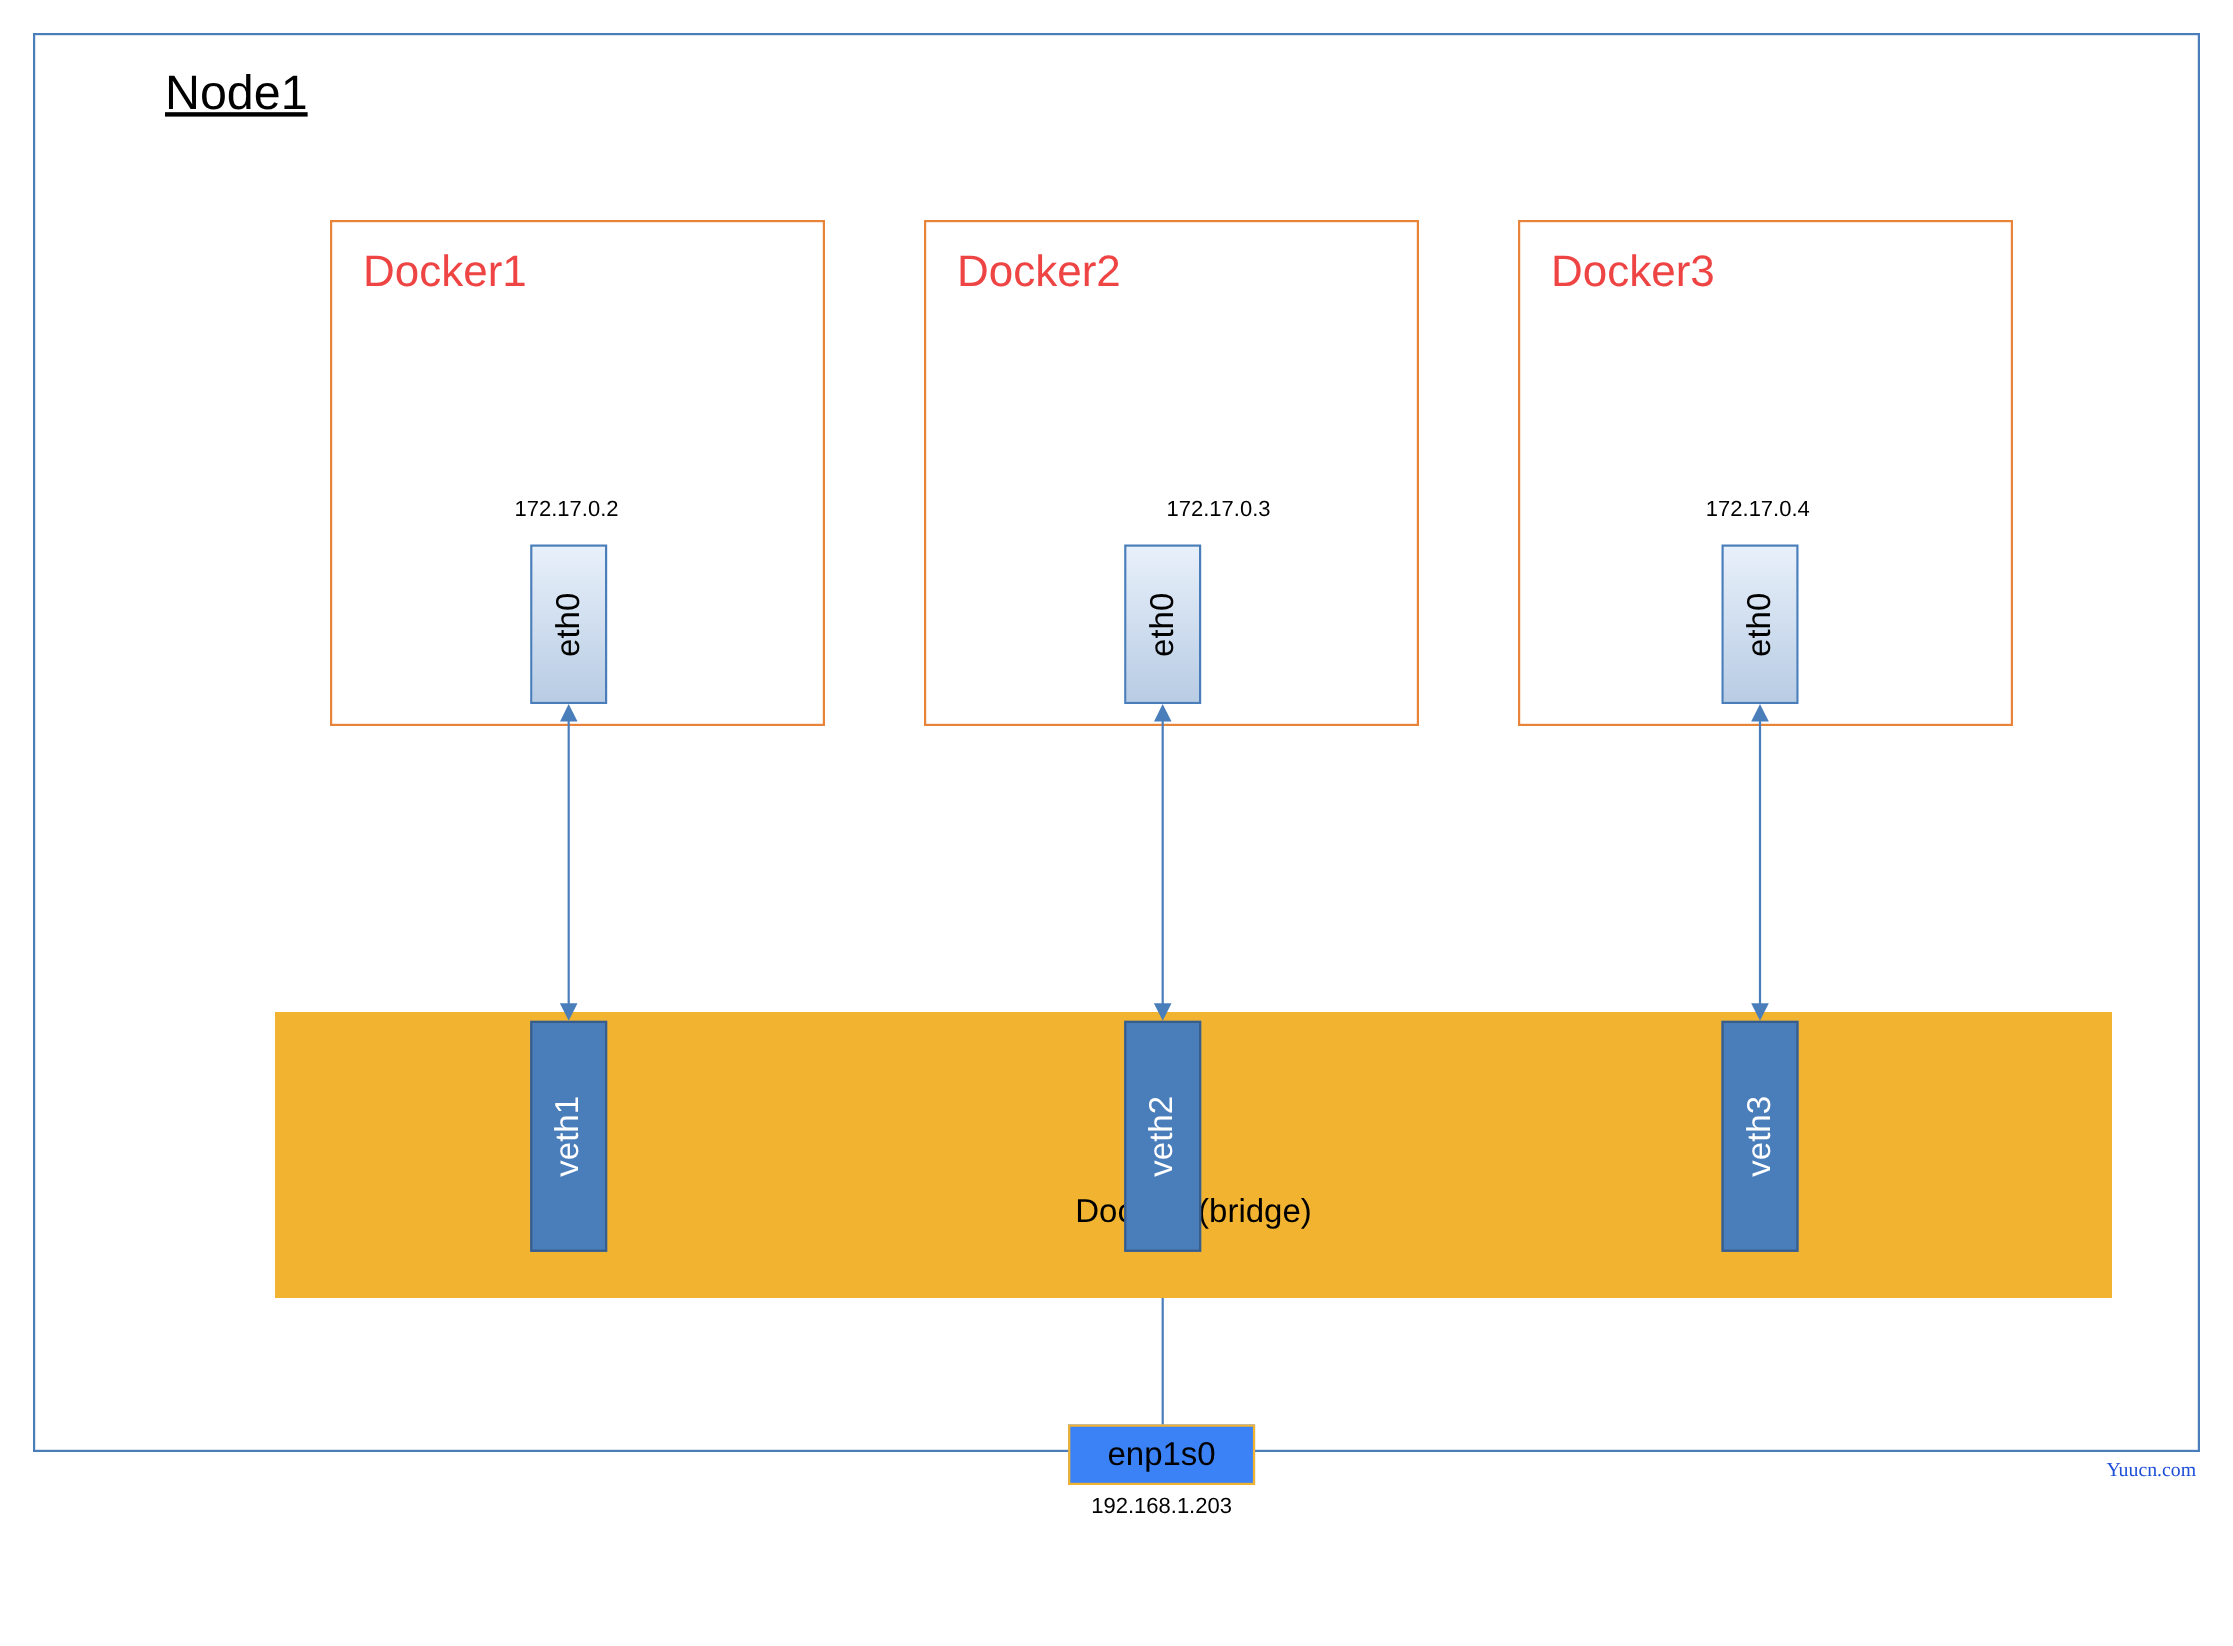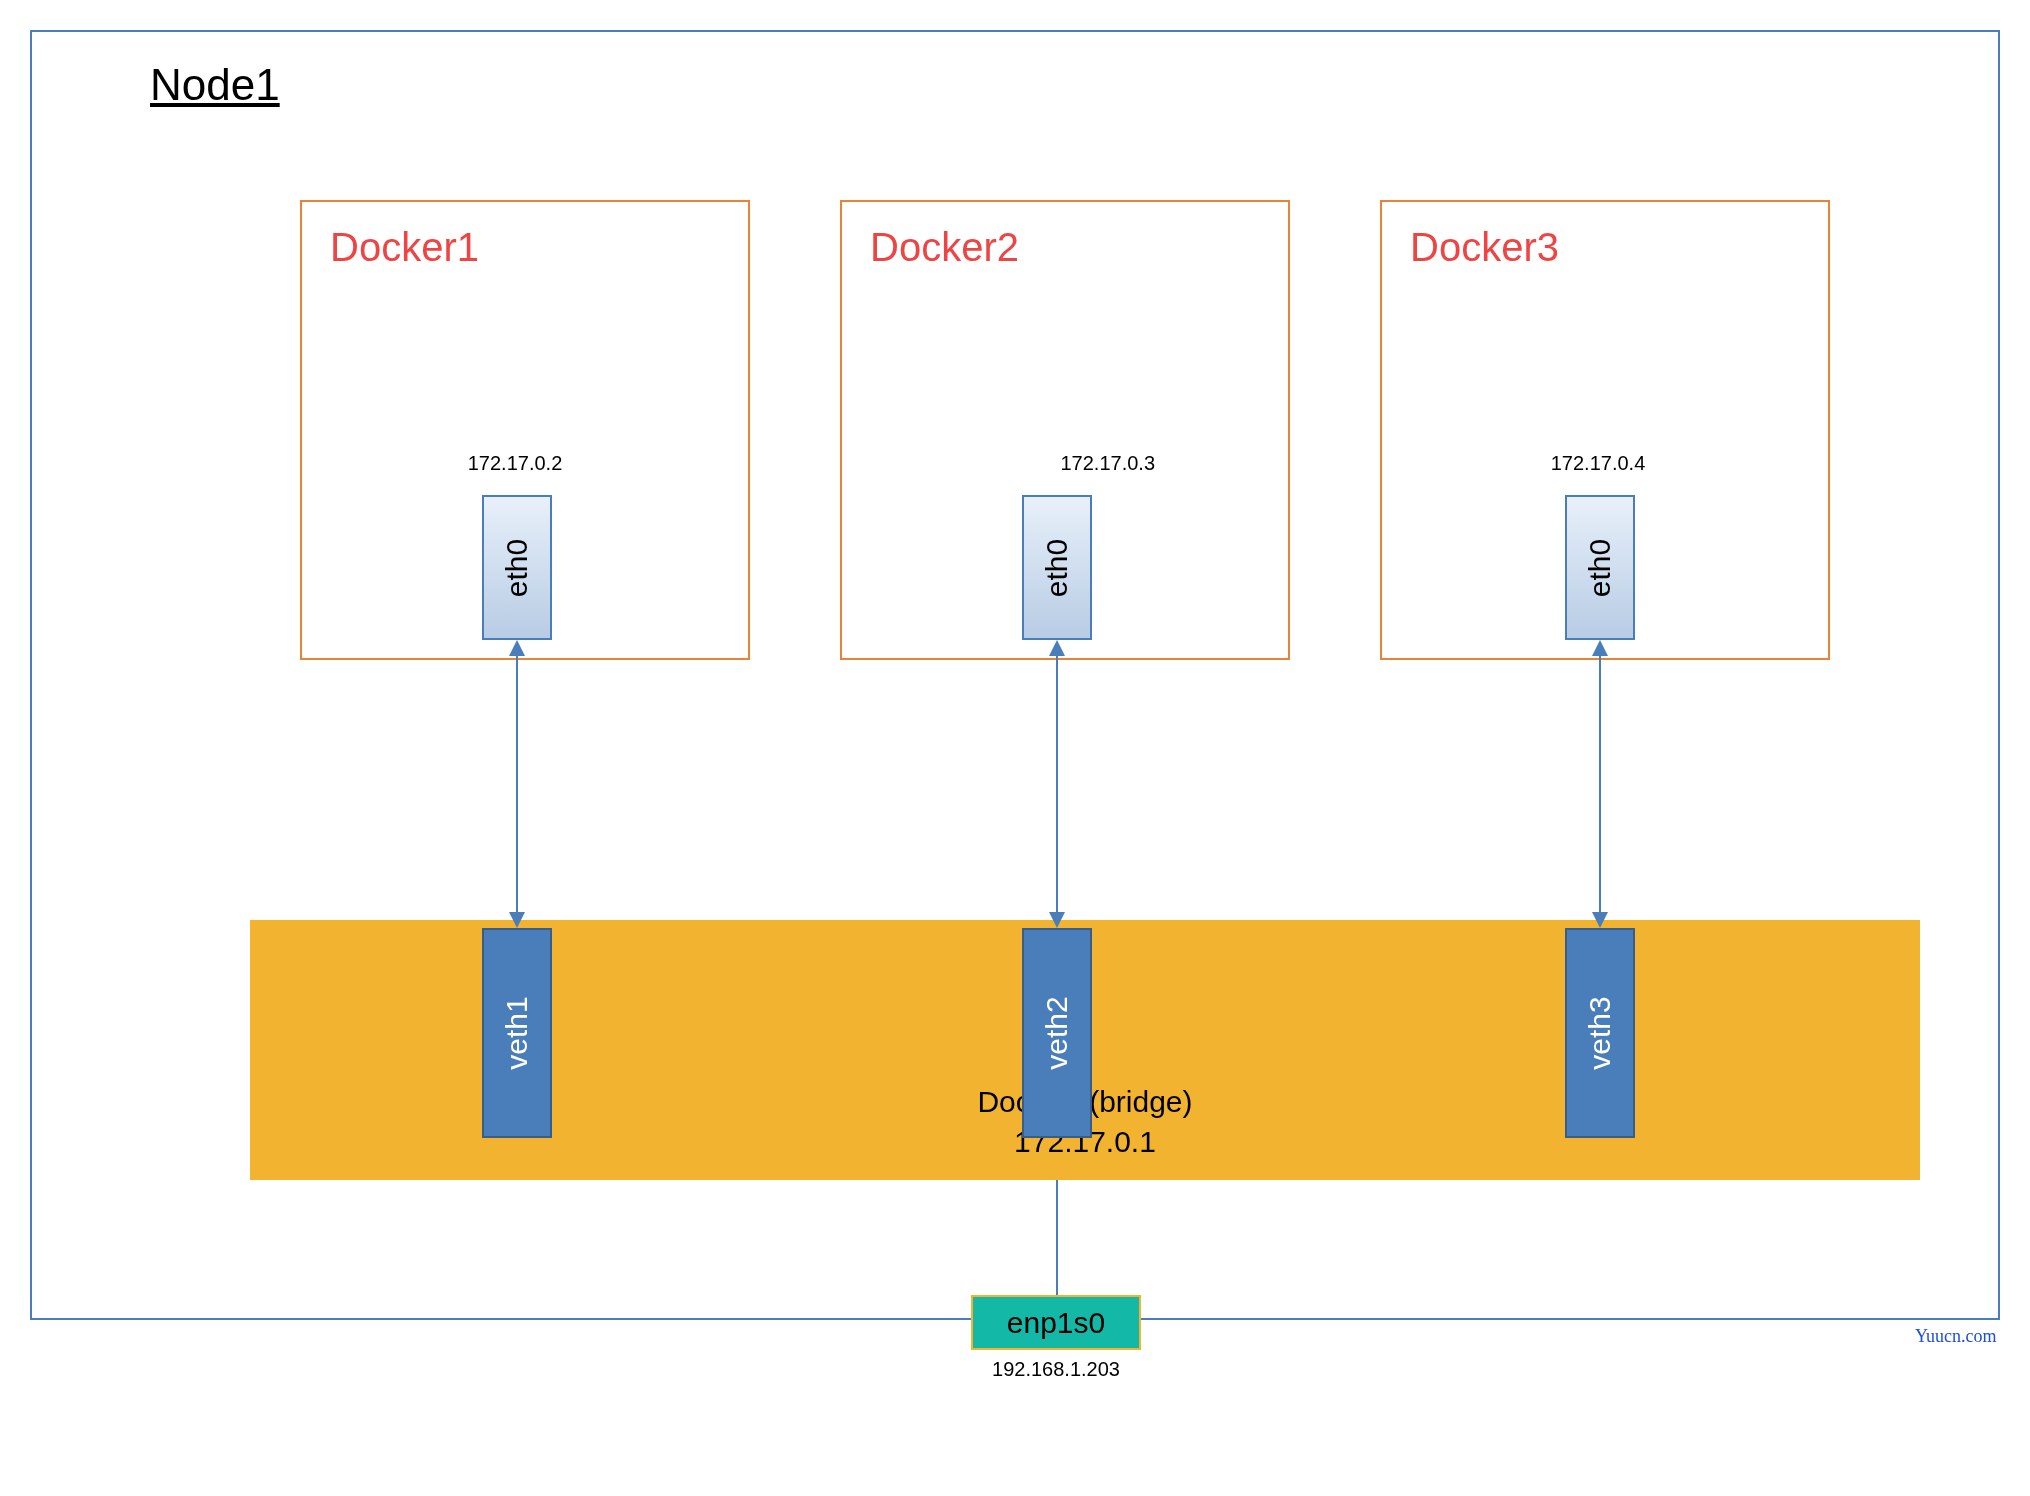--- a/index.html
+++ b/index.html
@@ -76,21 +76,21 @@
   .bridge-label {
     position: absolute;
     font-size: 30px;
     color: #000;
     text-align: center;
     width: 100%;
   }
   .enp-box {
     position: absolute;
     border: 2px solid #f2b430;
-    background: #14b8a6;
+    background: #3b82f6;
     display: flex;
     align-items: center;
     justify-content: center;
     font-size: 30px;
   }
   .watermark {
     position: absolute;
     font-size: 18px;
     color: #1d4ed8;
     font-family: serif;
@@ -103,21 +103,20 @@
 </head>
 <body>
 
 <div class="canvas">
 
   <div class="node-box" style="left:10px; top:10px; width:1970px; height:1290px;"></div>
   <div class="node-title" style="left:130px; top:40px;">Node1</div>
 
   <div class="bridge-box" style="left:230px; top:900px; width:1670px; height:260px;">
     <div class="bridge-label" style="top:165px;">Docker0(bridge)</div>
-    <div class="bridge-label" style="top:205px;">172.17.0.1</div>
   </div>
 
   <div class="docker-box" style="left:280px; top:180px; width:450px; height:460px;"></div>
   <div class="docker-title" style="left:310px; top:205px;">Docker1</div>
   <div class="ip-label" style="left:395px; top:432px; width:200px;">172.17.0.2</div>
   <div class="eth-box" style="left:462px; top:475px; width:70px; height:145px;">
     <span>eth0</span>
   </div>
   <svg class="connector" style="left:490px; top:620px; width:20px; height:288px;">
     <defs>

